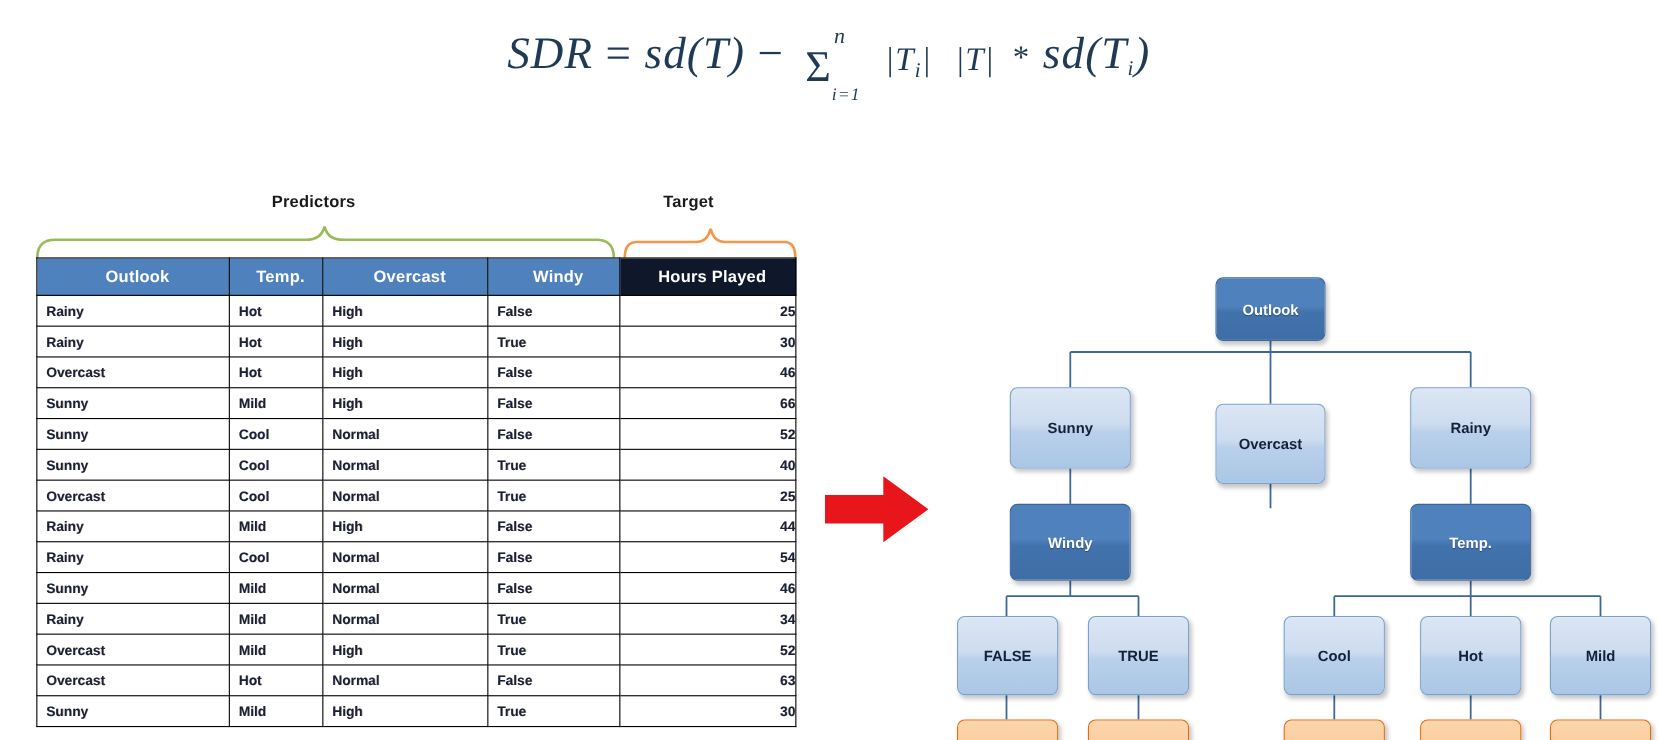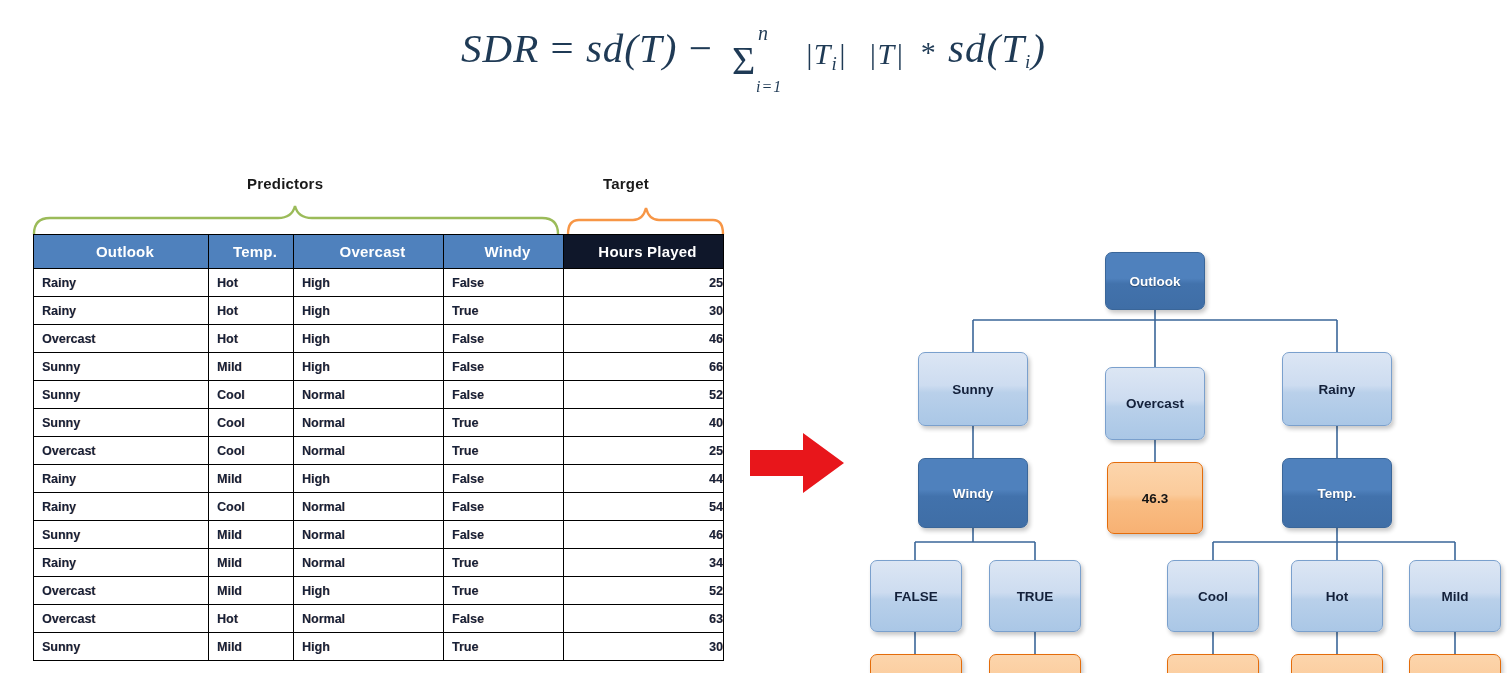--- a/index.html
+++ b/index.html
@@ -297,21 +297,20 @@
     </svg>
 
     <div class="node n-dark" style="left:245px;top:12px;width:100px;height:58px;">Outlook</div>
 
     <div class="node n-light" style="left:58px;top:112px;width:110px;height:74px;">Sunny</div>
     <div class="node n-light" style="left:245px;top:127px;width:100px;height:73px;">Overcast</div>
     <div class="node n-light" style="left:422px;top:112px;width:110px;height:74px;">Rainy</div>
 
     <div class="node n-dark" style="left:58px;top:218px;width:110px;height:70px;">Windy</div>
     <div class="node n-dark" style="left:422px;top:218px;width:110px;height:70px;">Temp.</div>
-    <div class="node n-leaf" style="left:247px;top:222px;width:96px;height:72px;">46.3</div>
 
     <div class="node n-light" style="left:10px;top:320px;width:92px;height:72px;">FALSE</div>
     <div class="node n-light" style="left:129px;top:320px;width:92px;height:72px;">TRUE</div>
     <div class="node n-light" style="left:307px;top:320px;width:92px;height:72px;">Cool</div>
     <div class="node n-light" style="left:431px;top:320px;width:92px;height:72px;">Hot</div>
     <div class="node n-light" style="left:549px;top:320px;width:92px;height:72px;">Mild</div>
 
     <div class="node n-leaf" style="left:10px;top:414px;width:92px;height:68px;">47.7</div>
     <div class="node n-leaf" style="left:129px;top:414px;width:92px;height:68px;">26.5</div>
     <div class="node n-leaf" style="left:307px;top:414px;width:92px;height:68px;">38</div>

